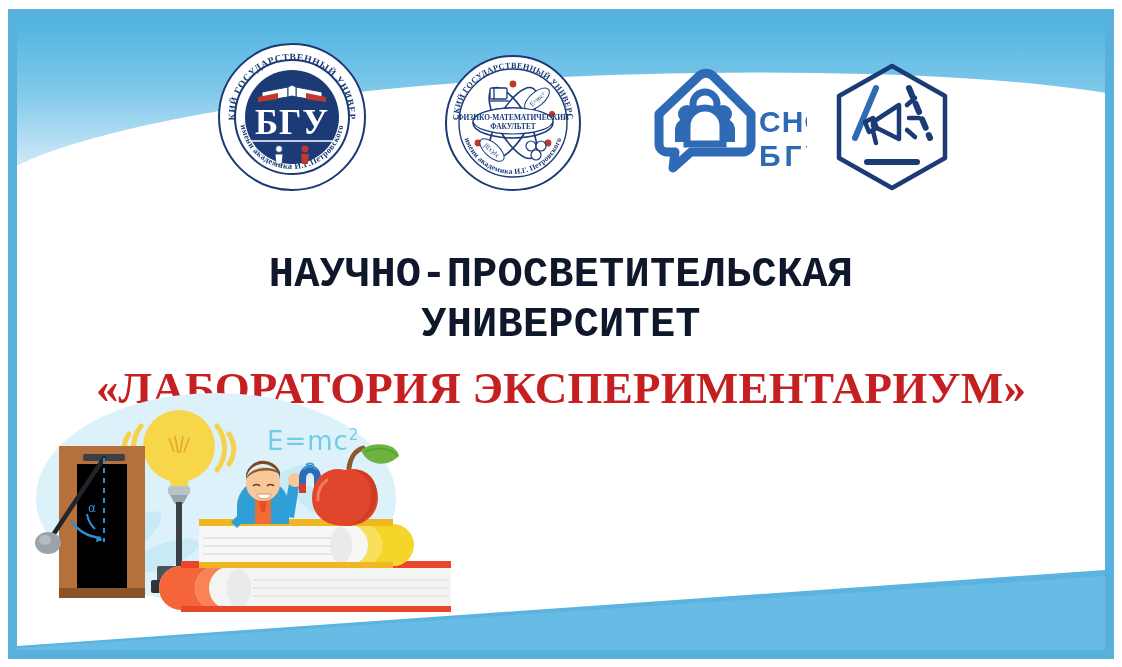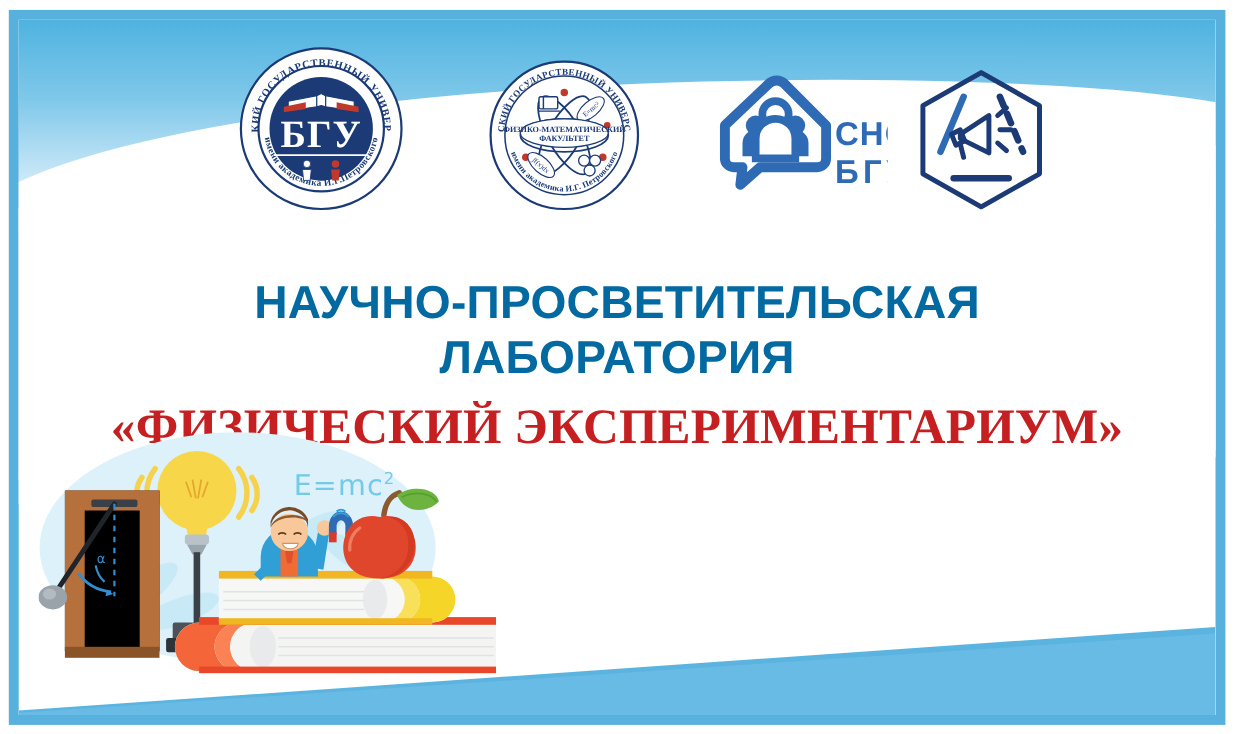--- a/index.html
+++ b/index.html
@@ -32,21 +32,21 @@
   .l1{left:200px;top:10px;width:150px;height:150px;}
   
   .l2{left:427px;top:22px;width:138px;height:138px;}
   
   .l3{left:630px;top:30px;width:160px;height:130px;}
   
   .l4{left:812px;top:28px;width:126px;height:134px;}
 
   
   .titleblock{position:absolute;left:0;top:232px;width:100%;text-align:center;}
-  .t-line{font-family:Liberation Sans, sans-serif;font-weight:700;color:#0369a1;
+  .t-line{font-family:Liberation Mono, monospace;font-weight:700;color:#0f172a;
           font-size:42px;line-height:50px;letter-spacing:.2px;}
   .t-red{margin-top:12px;font-family:"Liberation Serif",serif;font-weight:700;color:#c61f21;
          font-size:45px;line-height:52px;letter-spacing:.2px;}
 
   
   .illus{position:absolute;left:14px;bottom:12px;width:420px;height:250px;}
   .emc{position:absolute;left:250px;top:408px;font-family:"DejaVu Sans",sans-serif;
        font-size:26px;color:#74cbe8;letter-spacing:1px;}
   .emc sup{font-size:15px;}
 </style>
@@ -196,22 +196,22 @@
             <path d="M 78,45 L 86,38"></path>
             <path d="M 80,58 L 90,58"></path>
             <path d="M 78,70 L 86,77"></path>
           </g>
         </svg>
       </div>
     </div>
 
     <div class="titleblock">
       <div class="t-line">НАУЧНО-ПРОСВЕТИТЕЛЬСКАЯ</div>
-      <div class="t-line">ЛАБОРАТОРИЯ</div>
-      <div class="t-red">«ФИЗИЧЕСКИЙ ЭКСПЕРИМЕНТАРИУМ»</div>
+      <div class="t-line">УНИВЕРСИТЕТ</div>
+      <div class="t-red">«ЛАБОРАТОРИЯ ЭКСПЕРИМЕНТАРИУМ»</div>
     </div>
 
     <div class="botband">
       <svg viewBox="0 0 1088 130" preserveAspectRatio="none">
         <polygon points="0,130 0,122 1088,44 1088,130" fill="#ffffff"></polygon>
         <polygon points="0,130 0,126 1088,50 1088,130" fill="#5bb4e0"></polygon>
         <polygon points="0,130 0,128 1088,56 1088,130" fill="#6dbde5" opacity="0.7"></polygon>
       </svg>
     </div>
 

